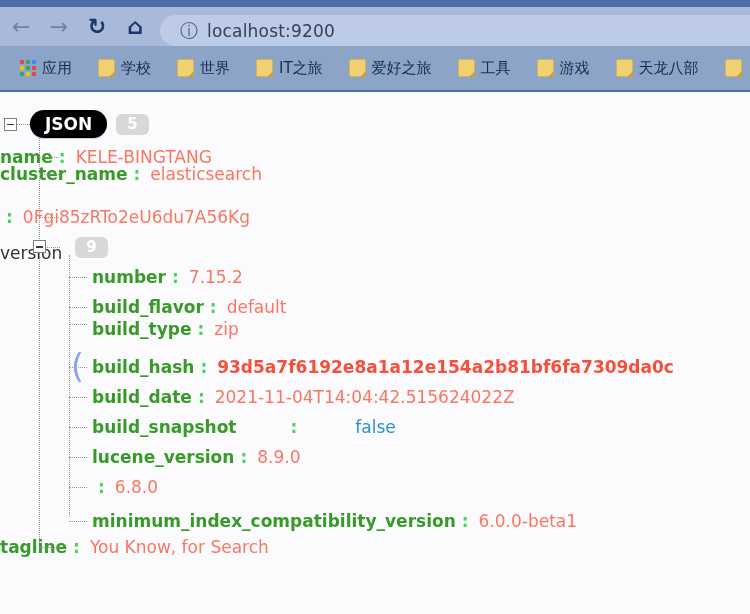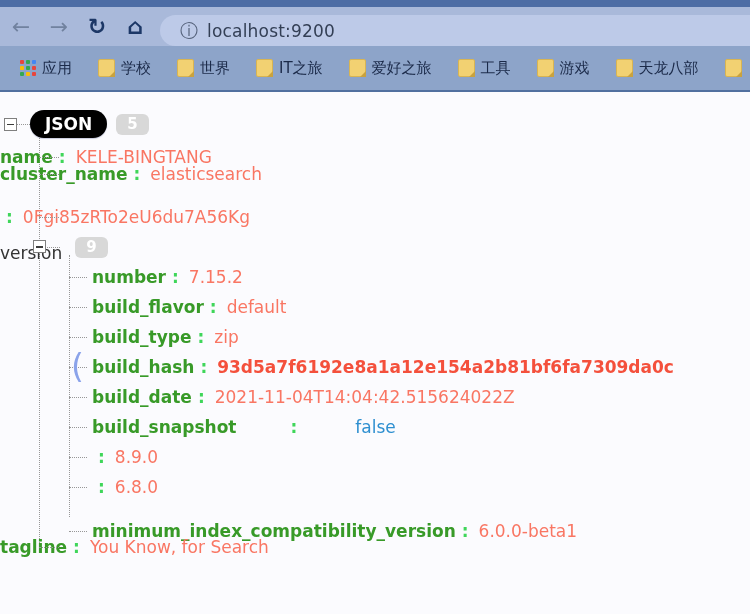--- a/index.html
+++ b/index.html
@@ -183,21 +183,21 @@
           <span class="tkey">number</span>
           <span class="tcolon">:</span>
           <span class="tval string">7.15.2</span>
         </div>
         <div class="trow lvl2" style="top: 200px;">
           <span class="stub"></span>
           <span class="tkey">build_flavor</span>
           <span class="tcolon">:</span>
           <span class="tval string">default</span>
         </div>
-        <div class="trow lvl2" style="top: 230px;">
+        <div class="trow lvl2" style="top: 217px; align-items: flex-end;">
           <span class="stub"></span>
           <span class="tkey">build_type</span>
           <span class="tcolon">:</span>
           <span class="tval string">zip</span>
         </div>
         <div class="trow lvl2" style="top: 260px;">
           <span class="stub"></span>
           <span class="bracket-mark">(</span>
           <span class="tkey">build_hash</span>
           <span class="tcolon">:</span>
@@ -210,29 +210,30 @@
           <span class="tval string">2021-11-04T14:04:42.515624022Z</span>
         </div>
         <div class="trow lvl2" style="top: 320px; gap: 48px;">
           <span class="stub"></span>
           <span class="tkey">build_snapshot</span>
           <span class="tcolon">:</span>
           <span class="tval boolean">false</span>
         </div>
         <div class="trow lvl2" style="top: 350px;">
           <span class="stub"></span>
+          <span class="tkey">lucene_version</span>
           <span class="tcolon">:</span>
           <span class="tval string">8.9.0</span>
         </div>
         <div class="trow lvl2" style="top: 380px;">
           <span class="stub"></span>
           <span class="tcolon">:</span>
           <span class="tval string">6.8.0</span>
         </div>
-        <div class="trow lvl2" style="top: 424px;">
+        <div class="trow lvl2" style="top: 414px;">
           <span class="stub"></span>
           <span class="tkey">minimum_index_compatibility_version</span>
           <span class="tcolon">:</span>
           <span class="tval string">6.0.0-beta1</span>
         </div>
         <div class="trow lvl1" style="top: 440px;">
           <span class="stub"></span>
           <span class="tkey">tagline</span>
           <span class="tcolon">:</span>
           <span class="tval string">You Know, for Search</span>

